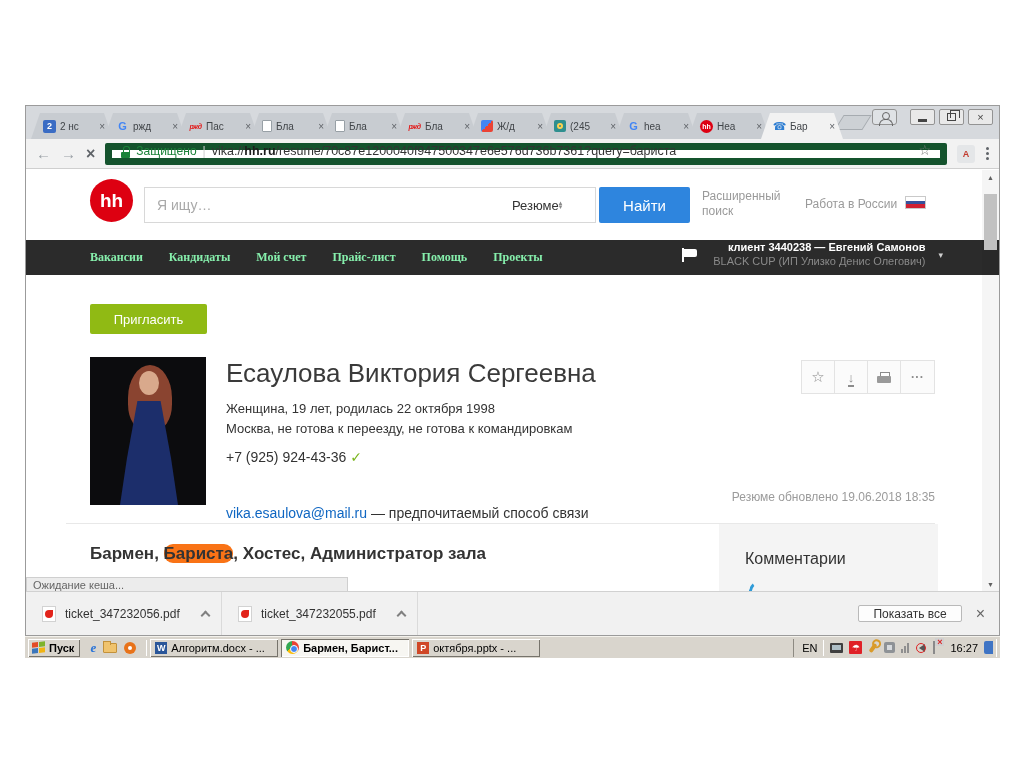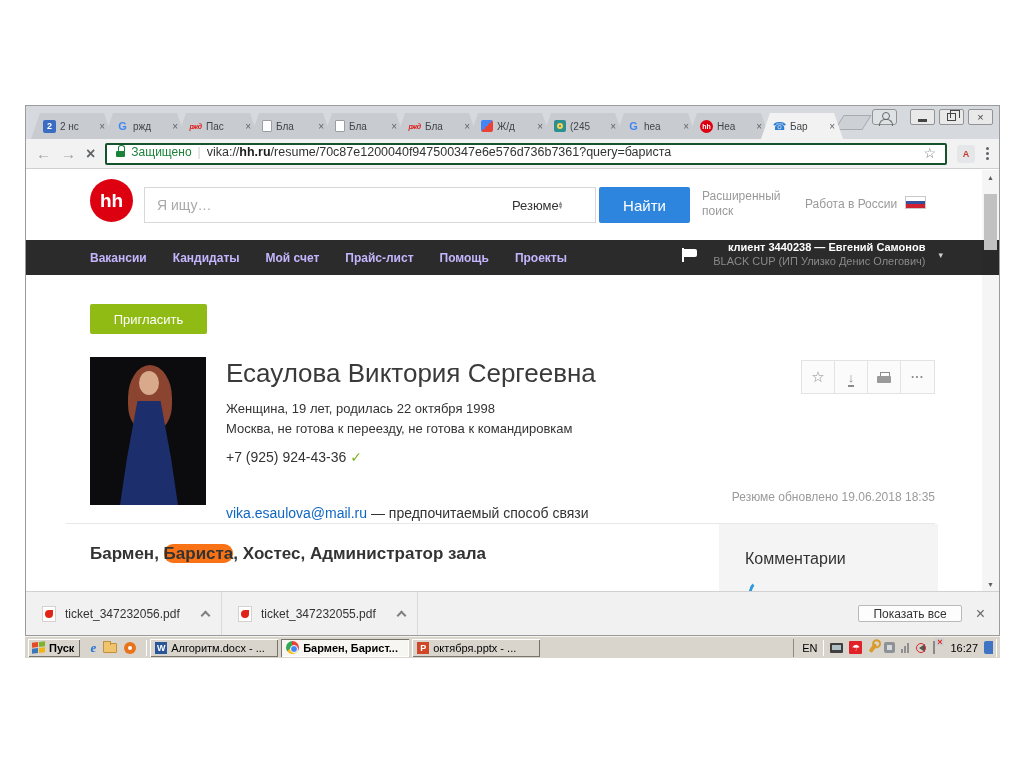--- a/index.html
+++ b/index.html
@@ -32,21 +32,21 @@
   .profilebtn{margin-right:9px;width:25px;height:16px;border:1px solid #939393;border-radius:3px;background:#dfe2e5;position:relative;}
   .profilebtn::before{content:"";position:absolute;left:9px;top:2px;width:6px;height:6px;border:1.5px solid #666;border-radius:50%;}
   .profilebtn::after{content:"";position:absolute;left:6px;top:9px;width:12px;height:6px;border:1.5px solid #666;border-bottom:none;border-radius:6px 6px 0 0;}
   .g-min{width:9px;height:3px;background:#444;margin-top:7px;}
   .g-max{width:9px;height:8px;border:1.5px solid #444;position:relative;background:#e9e9e9;}
   .g-max::before{content:"";position:absolute;left:2px;top:-4px;width:8px;height:7px;border:1.5px solid #444;border-bottom:none;}
 
   .toolbar{position:absolute;left:0;top:33px;right:0;height:30px;background:#f2f2f2;border-bottom:1px solid #cfcfcf;display:flex;align-items:center;padding:0 10px;gap:10px;}
   .navarrow{font-size:15px;color:#9aa0a6;line-height:1;}
   .stopx{font-size:16px;color:#5f6368;font-weight:bold;line-height:1;}
-  .urlbox{flex:1;height:22px;background:#fff;border:2px solid #14532d;border-radius:2px;display:flex;align-items:flex-start;padding:0 9px;gap:6px;min-width:0;}
+  .urlbox{flex:1;height:22px;background:#fff;border:7px solid #14532d;border-radius:2px;display:flex;align-items:flex-end;padding:0 9px;gap:6px;min-width:0;}
   .lock{width:9px;height:12px;position:relative;flex:0 0 auto;}
   .lock::before{content:"";position:absolute;top:0;left:2px;width:5px;height:6px;border:1.5px solid #1a8239;border-bottom:none;border-radius:3px 3px 0 0;}
   .lock::after{content:"";position:absolute;bottom:0;left:0;width:9px;height:6px;background:#1a8239;border-radius:1px;}
   .secure{color:#1a8239;font-size:12px;}
   .urlsep{color:#d0d0d0;font-size:12px;}
   .url{font-size:12.5px;color:#333;white-space:nowrap;overflow:hidden;flex:1;min-width:0;}
   .url b{font-weight:bold;color:#1c1c1c;}
   .starbm{font-size:14px;color:#7a7a7a;flex:0 0 auto;}
   .pdfext{width:18px;height:18px;border-radius:3px;background:#e4e6e8;color:#c23b2e;font-size:9px;font-weight:bold;display:flex;align-items:center;justify-content:center;}
   .menudots{width:4px;display:flex;flex-direction:column;gap:2px;align-items:center;}
@@ -59,21 +59,21 @@
   .searchin::placeholder{color:#a9a9a9;}
   .seltype{position:absolute;left:474px;top:17px;width:96px;height:36px;border:1px solid #d8d8d8;border-left:none;display:flex;align-items:center;padding:0 8px 0 12px;font-size:13px;color:#333;justify-content:flex-start;background:#fff;}
   .spins{display:flex;flex-direction:column;line-height:.6;color:#8a8a8a;font-size:7px;}
   .btn-find{position:absolute;left:573px;top:17px;width:91px;height:36px;background:#2e85de;color:#fff;border:none;font-size:15px;border-radius:2px;font-family:inherit;}
   .adv{position:absolute;left:676px;top:19px;font-size:12px;color:#9a9a9a;line-height:1.25;}
   .region{position:absolute;left:779px;top:27px;font-size:12px;color:#9a9a9a;}
   .ruflag{position:absolute;left:879px;top:26px;width:21px;height:13px;border:1px solid #c9c9c9;background:linear-gradient(#fff 0 33%,#35519c 33% 66%,#cf2031 66% 100%);}
 
   .hh-nav{position:absolute;left:0;top:70px;right:0;height:35px;background:#2b2b2b;}
   .hh-nav .items{position:absolute;left:64px;top:0;height:35px;display:flex;align-items:center;gap:26px;}
-  .hh-nav .items span{color:#c4b5fd;font-size:12px;font-weight:bold;}
+  .hh-nav .items span{color:#86efac;font-size:12px;font-weight:bold;font-family:Liberation Serif, serif;}
   .nav-right{position:absolute;right:56px;top:0;height:29px;display:flex;align-items:center;gap:13px;}
   .ic-wflag{position:relative;width:18px;height:14px;}
   .ic-wflag::before{content:"";position:absolute;left:0;top:0;width:2px;height:14px;background:#fff;}
   .ic-wflag::after{content:"";position:absolute;left:2px;top:1px;width:13px;height:8px;background:#fff;border-radius:0 2px 2px 0;}
   .client{text-align:right;line-height:1.25;}
   .client .l1{color:#fff;font-size:11px;font-weight:bold;}
   .client .l2{color:#8a8a8a;font-size:11px;}
   .navcaret{color:#cfcfcf;font-size:9px;}
 
   .btn-invite{position:absolute;left:64px;top:134px;width:117px;height:30px;background:#90ba14;color:#fff;border:none;font-size:13px;border-radius:2px;font-family:inherit;}
@@ -326,20 +326,21 @@
       <div class="updated">Резюме обновлено 19.06.2018 18:35</div>
 
       <div class="sec-divider"></div>
       <div class="pos-title"><span>Бармен, </span><span class="hl">Бариста</span><span>, Хостес, Администратор зала</span></div>
 
       <div class="comments">
         <div class="ct">Комментарии</div>
         <span class="comment-curve"></span>
       </div>
 
+      <div class="cache-tip">Ожидание кеша...</div>
 
       <div class="pg-scroll">
         <span class="arr" style="top:0;">▲</span>
         <span class="thumb"></span>
         <span class="arr" style="bottom:0;">▼</span>
       </div>
     </div>
 
     <div class="dlbar">
       <div class="dlitem">

